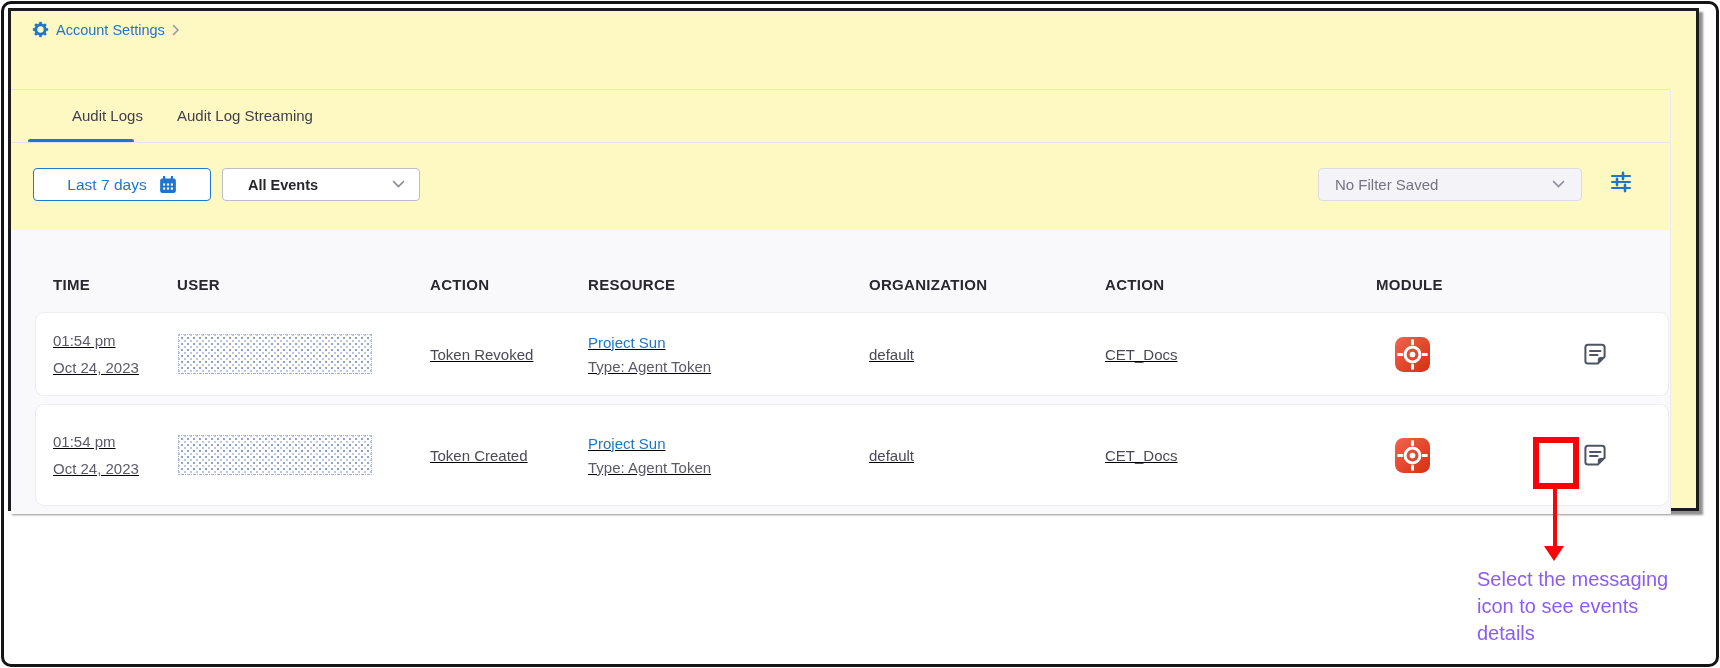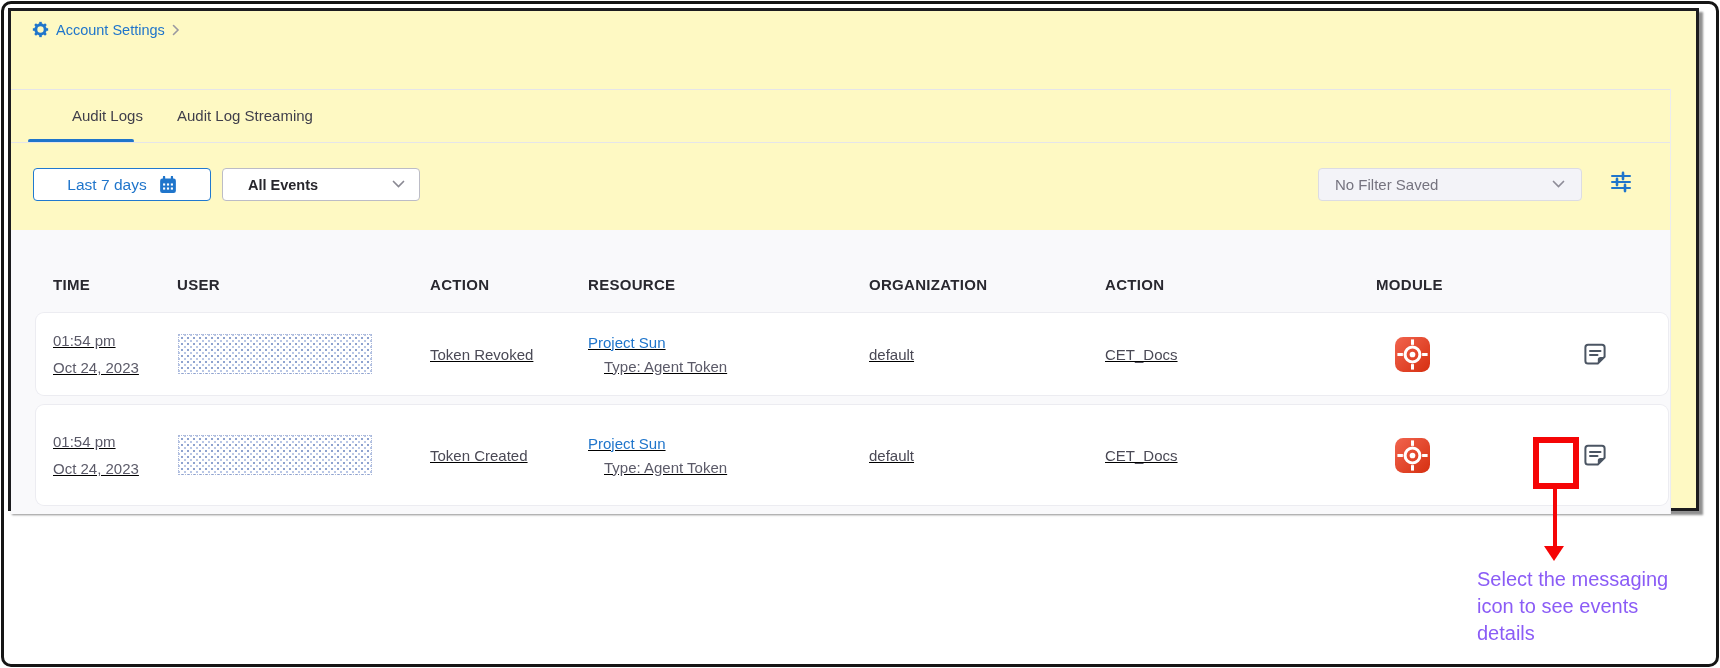--- a/index.html
+++ b/index.html
@@ -41,21 +41,21 @@
   .row-2 { top:394px; height:100px; }
   .row-card .grid { height:100%;text-decoration:underline; }
   .cell { display:flex; align-items:center; font-size:15px; color:#4a4955; }
   .cell-time { flex-direction:column; align-items:flex-start; justify-content:center; gap:10px; padding-left:17px; color:#5b5a68; }
   .cell-user { padding-left:1px; }
   .user-box { width:194px; height:40px; border:1px dotted #a9b7da;
     background-image: radial-gradient(circle, #8fa3cf 0.9px, transparent 1.05px), radial-gradient(circle, #b9c7e6 0.9px, transparent 1.05px);
     background-size:6px 6px; background-position:0 0, 3px 3px; }
   .cell-resource { flex-direction:column; align-items:flex-start; justify-content:center; gap:7px; }
   .resource-link { color:#1f75cb; }
-  .resource-type { color:#5b5a68;margin-left:16px; }
+  .resource-type { color:#5b5a68; }
   .cell-module { padding-left:19px; }
   .cell-details { padding-left:81px; }
 
   .red-box { position:absolute; left:1533px; top:437px; width:46px; height:52px; border:6px solid #f50506; z-index:60; }
   .arrow-line { position:absolute; left:1553px; top:488px; width:4px; height:59px; background:#f50506; z-index:60; }
   .arrow-head { position:absolute; left:1544px; top:546px; width:0; height:0; border-left:10.5px solid transparent; border-right:10.5px solid transparent; border-top:15px solid #f50506; z-index:60; }
   .annotation { position:absolute; left:1477px; top:566px; width:198px; font-size:20px; line-height:27px; color:#8b5cf6; z-index:60; }
 </style>
 </head>
 <body>

